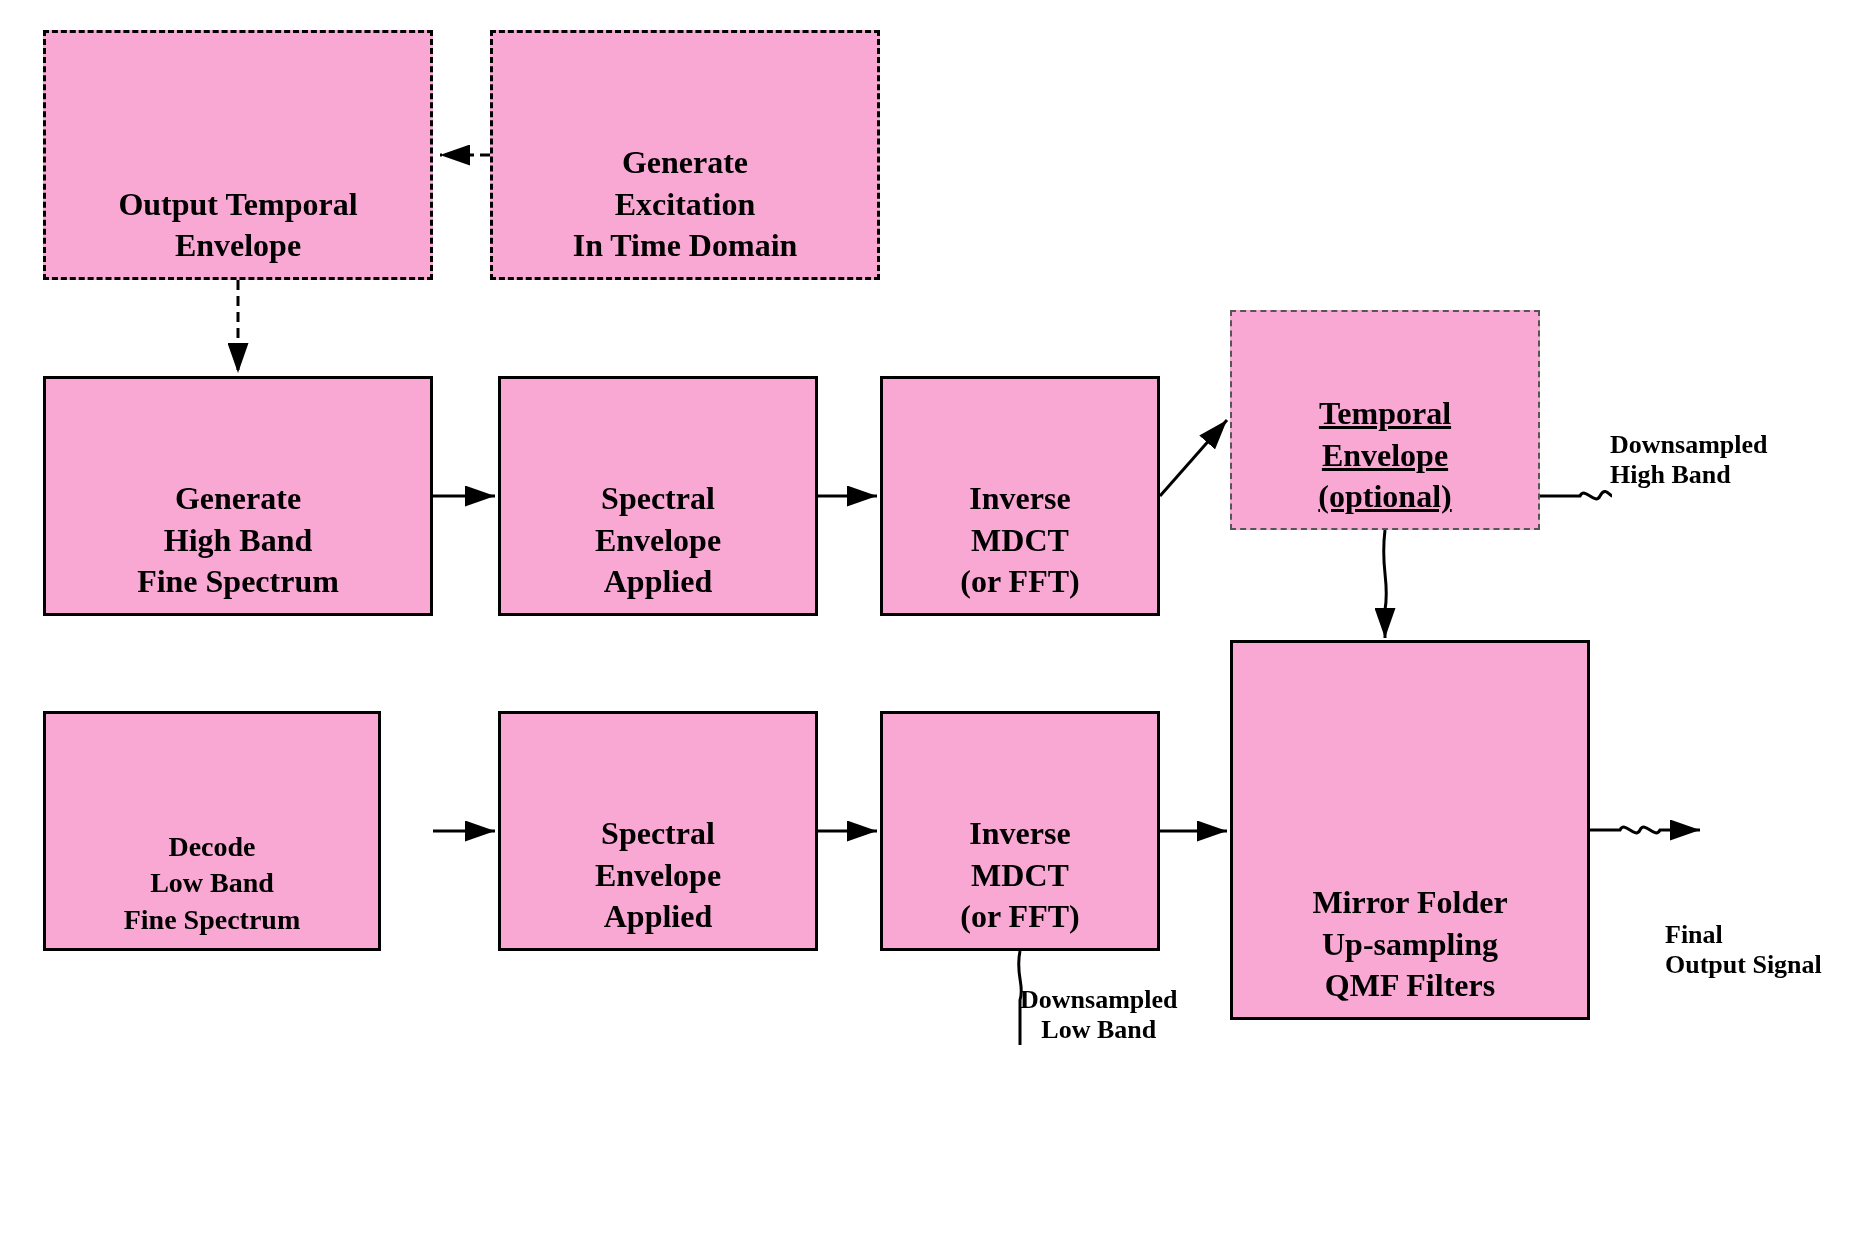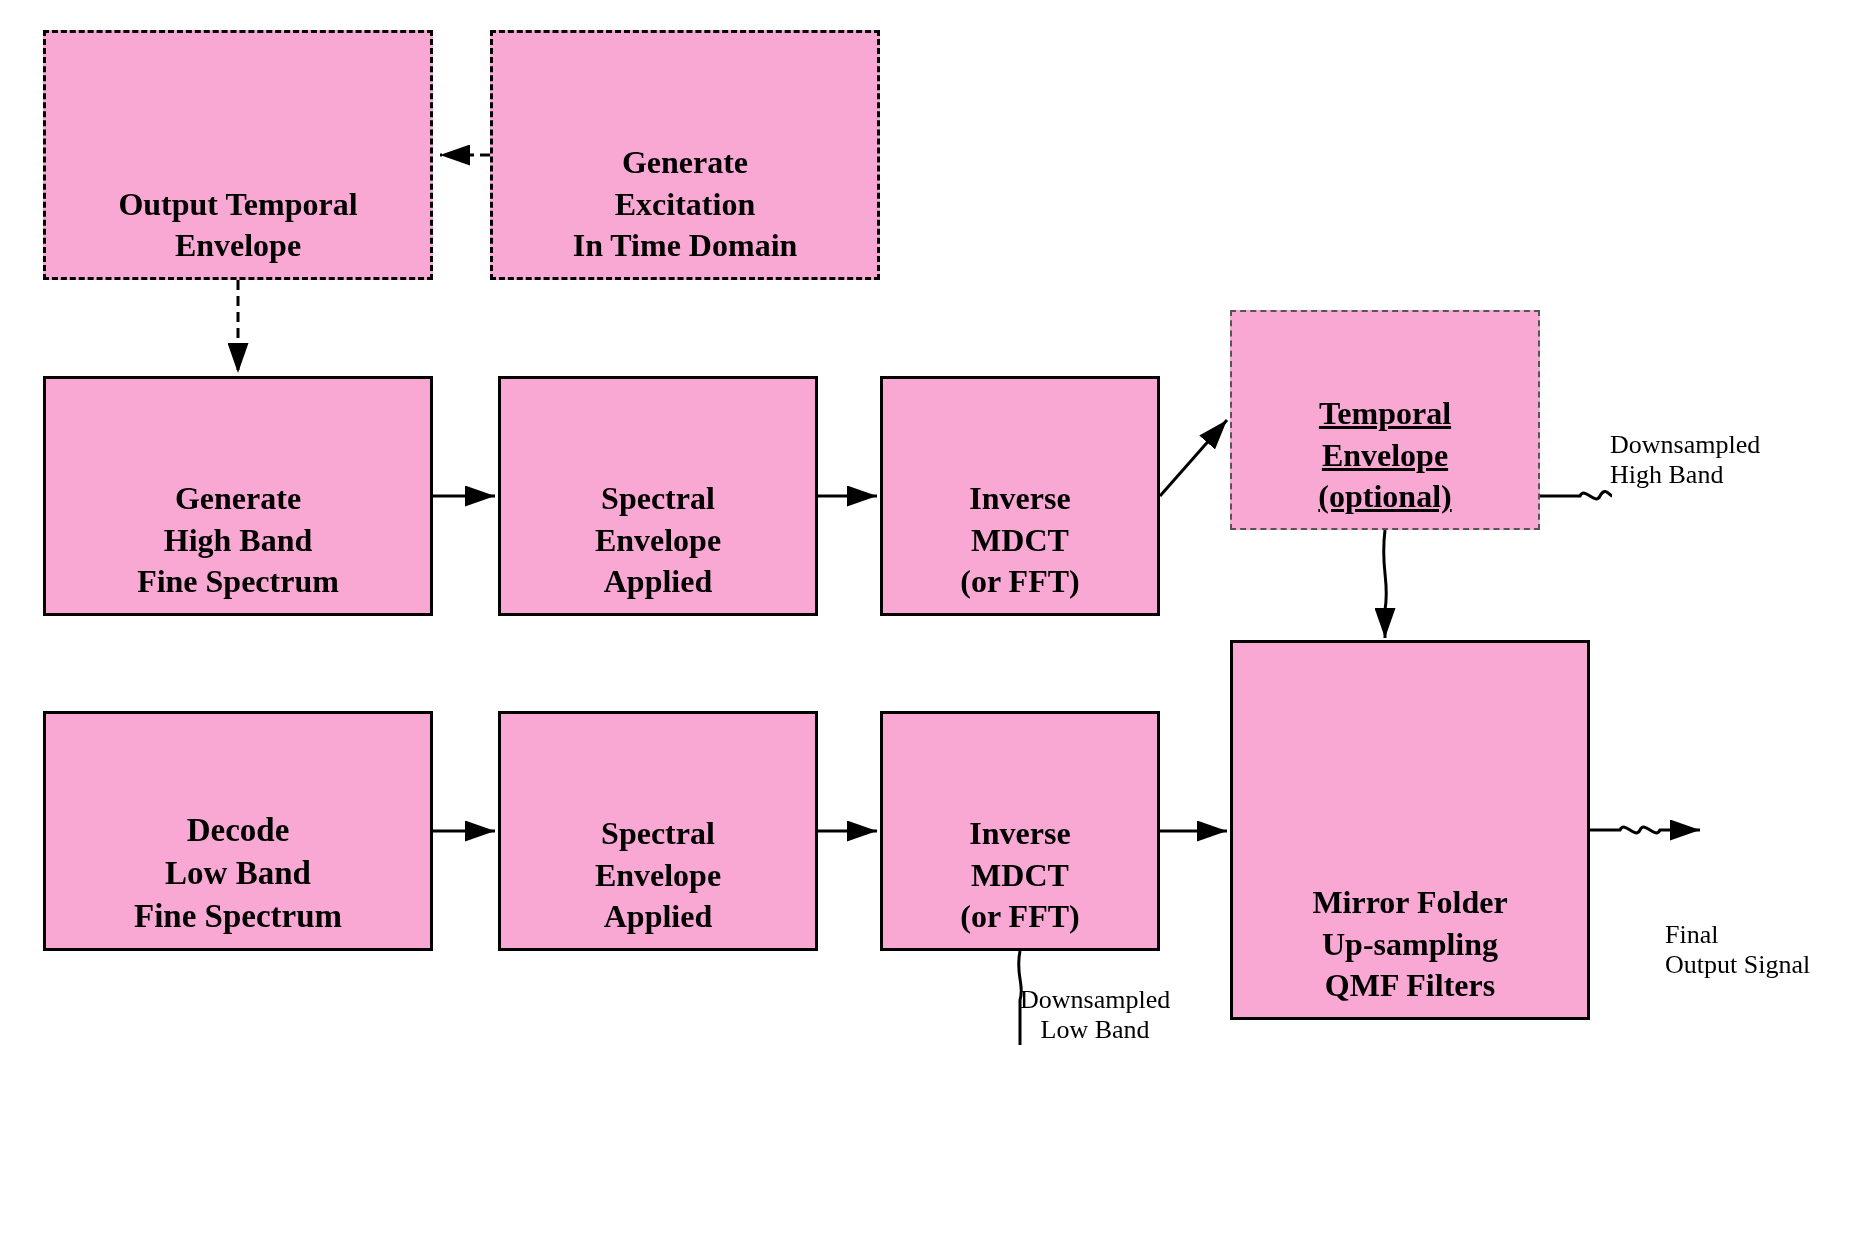--- a/index.html
+++ b/index.html
@@ -42,21 +42,21 @@
     svg.arrows {
       position: absolute;
       top: 0; left: 0;
       width: 1852px;
       height: 1254px;
       pointer-events: none;
     }
     .label-text {
       position: absolute;
       font-size: 26px;
-      font-weight: normal;
+      font-weight: bold;
       font-family: 'Times New Roman', Times, serif;
       text-align: center;
     }
   </style>
 </head>
 <body>
 
 <div class="diagram-container">
 
   <div class="box box-dashed" style="left:43px; top:30px; width:390px; height:250px; font-size:32px;">
@@ -78,21 +78,21 @@
   </div>
 
   <div class="box" style="left:880px; top:376px; width:280px; height:240px; font-size:32px;">
     <span>Inverse<br>MDCT<br>(or FFT)</span>
   </div>
 
   <div class="box box-dotted" style="left:1230px; top:310px; width:310px; height:220px; font-size:32px;text-decoration:underline;">
     <span>Temporal<br>Envelope<br>(optional)</span>
   </div>
 
-  <div class="box" style="left:43px; top:711px; width:390px; height:240px; font-size:33px;">
+  <div class="box" style="left:43px; top:711px; width:338px; height:240px; font-size:28px;">
     <span>Decode<br>Low Band<br>Fine Spectrum</span>
   </div>
 
   <div class="box" style="left:498px; top:711px; width:320px; height:240px; font-size:32px;">
     <span>Spectral<br>Envelope<br>Applied</span>
   </div>
 
   <div class="box" style="left:880px; top:711px; width:280px; height:240px; font-size:32px;">
     <span>Inverse<br>MDCT<br>(or FFT)</span>
   </div>

